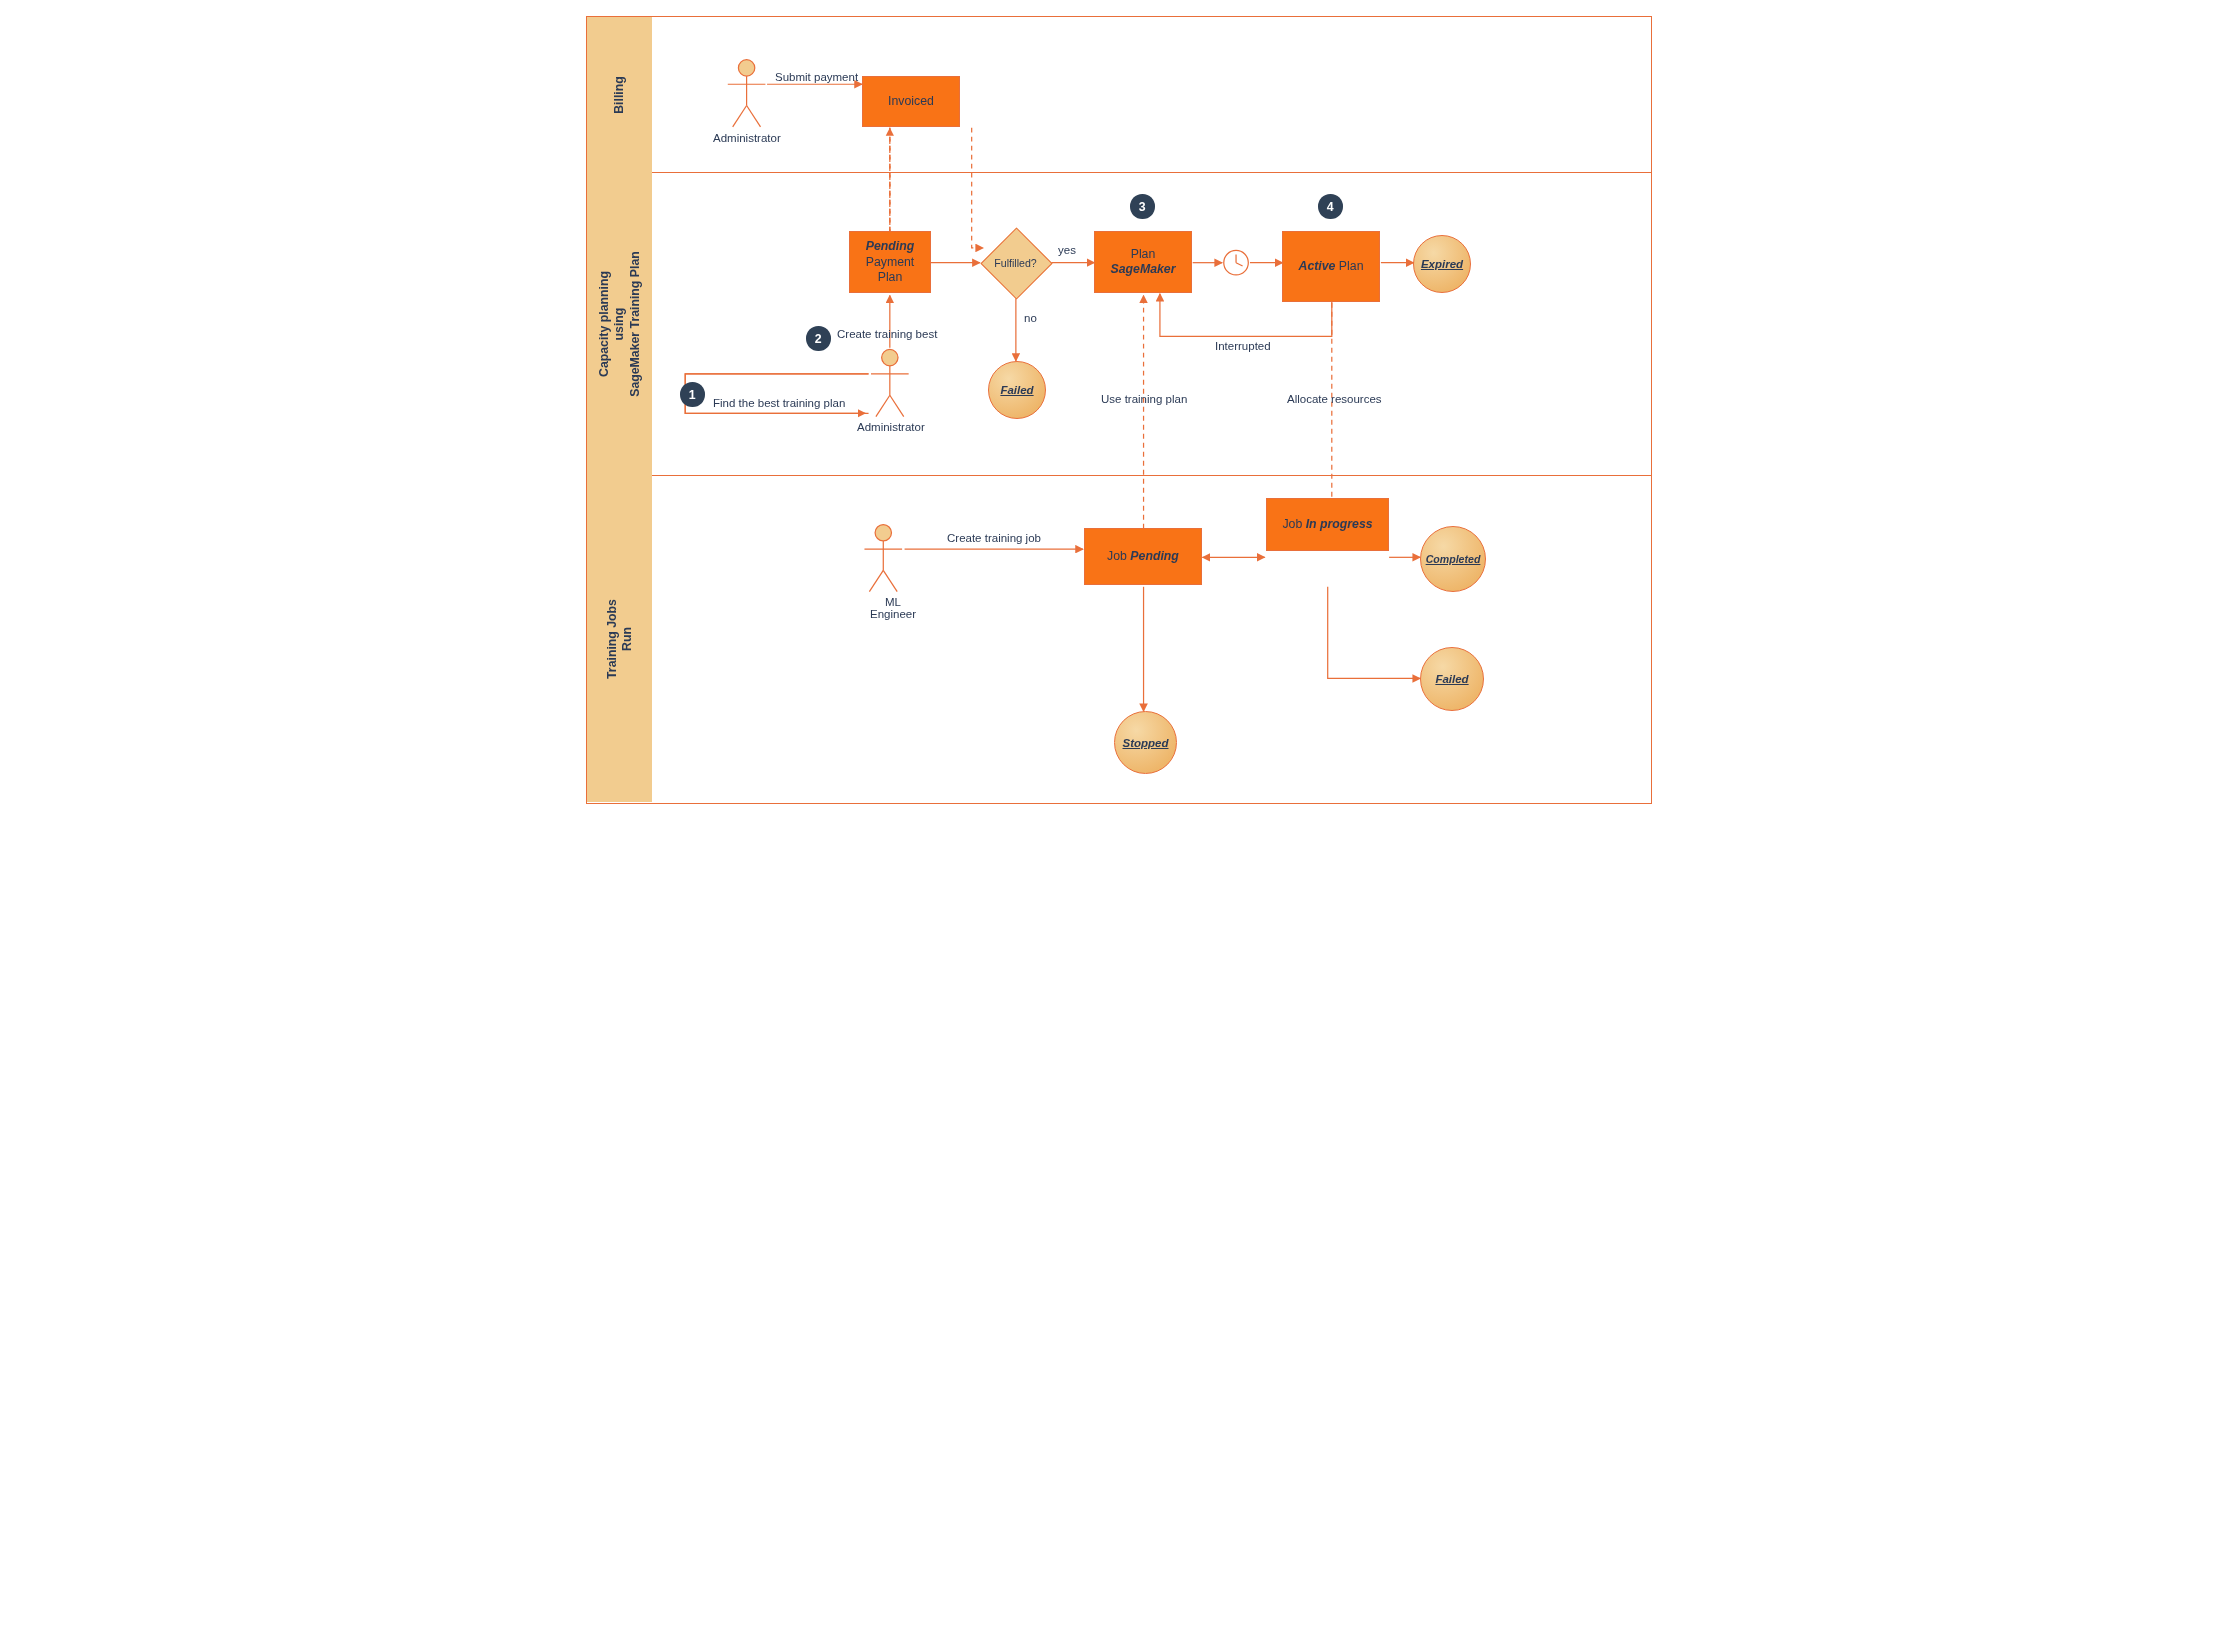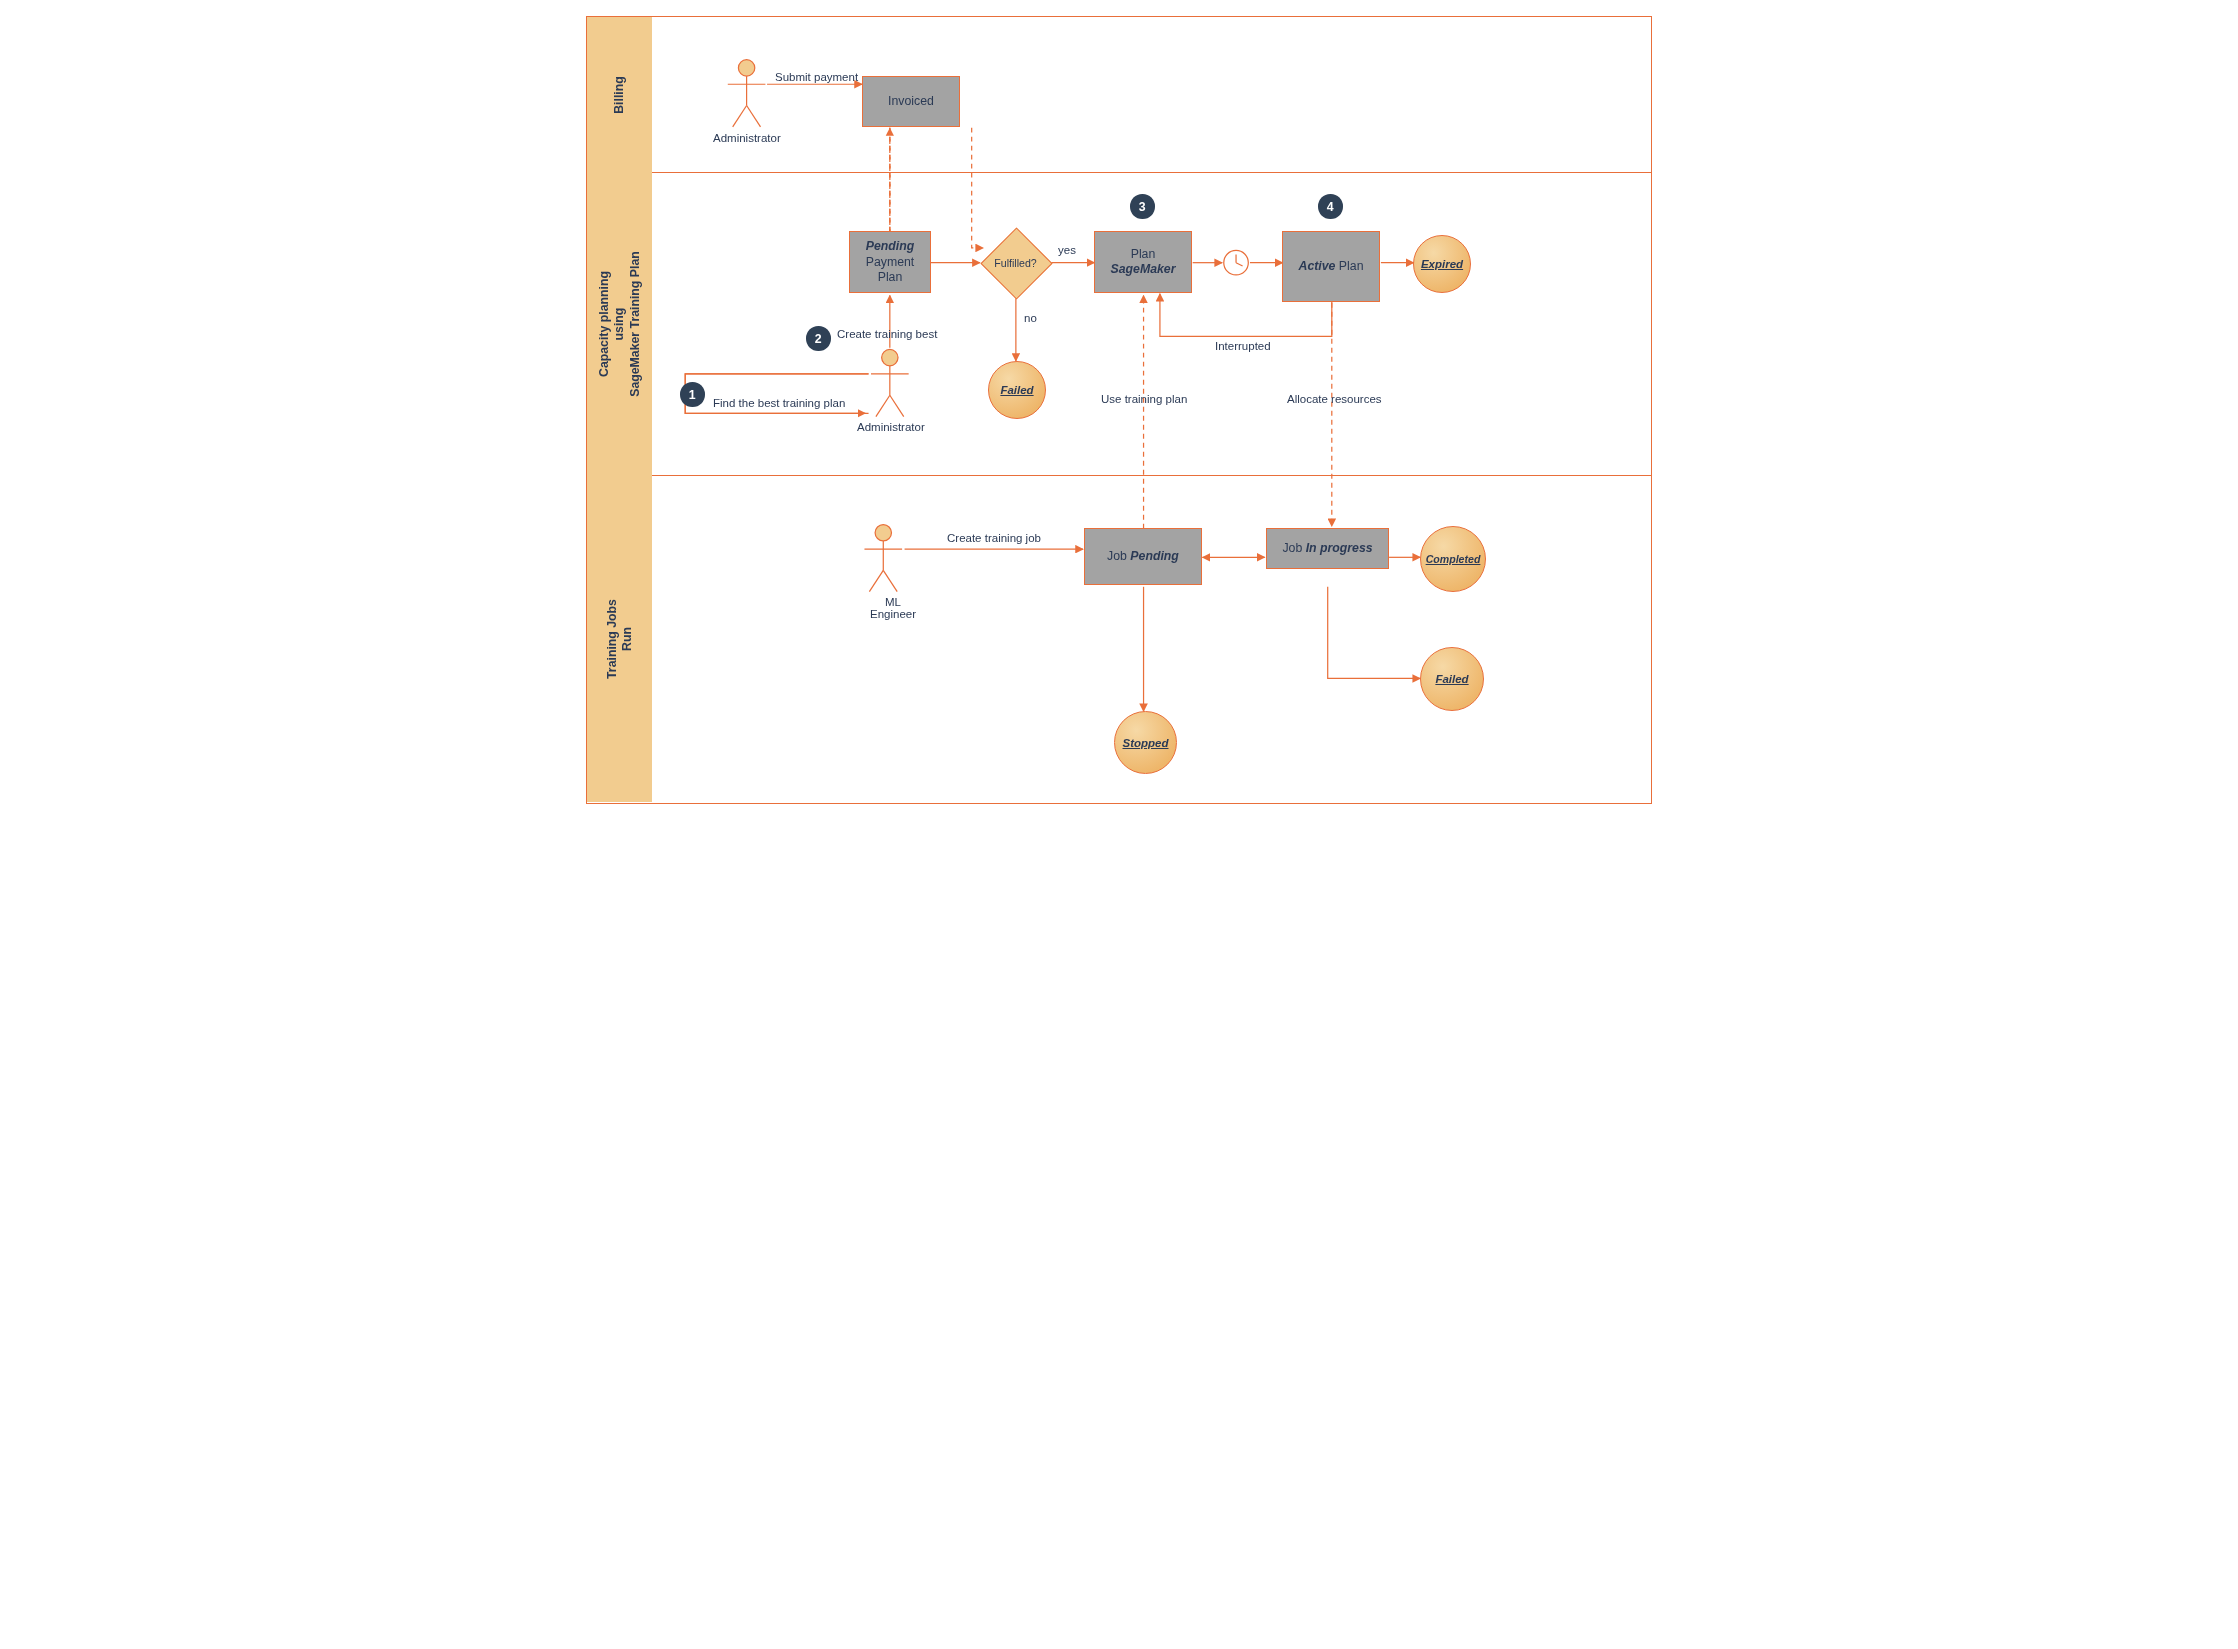--- a/index.html
+++ b/index.html
@@ -3,21 +3,21 @@
 <meta charset="utf-8">
 <style>
   html,body{margin:0;padding:0;background:#fff;font-family:Helvetica,Arial,sans-serif;}
   .stage{position:relative;width:1064px;height:786px;margin:16.4px auto;border:1.2px solid #e96f3a;background:#fff;}
   
   .lanecol{position:absolute;left:0;top:0;width:65px;height:100%;}
   .laneblock{position:absolute;left:0;width:65px;background:#f2cc8f;}
   .laneblock .lt{position:absolute;left:50%;top:50%;transform:translate(-50%,-50%) rotate(-90deg);white-space:nowrap;font-size:12.3px;font-weight:700;color:#2b3a55;text-align:center;line-height:1.25;}
   .lanehr{position:absolute;left:65px;right:0;height:0;border-top:1.2px solid #e96f3a;}
   
-  .box{position:absolute;background:#a3a3a3;border:1.2px solid #e96f3a;display:flex;align-items:center;justify-content:center;text-align:center;color:#2b3a55;font-size:12.3px;line-height:1.25;padding:1px;box-sizing:border-box;}
+  .box{position:absolute;background:#f97316;border:1.2px solid #e96f3a;display:flex;align-items:center;justify-content:center;text-align:center;color:#2b3a55;font-size:12.3px;line-height:1.25;padding:1px;box-sizing:border-box;}
   
   .circ{position:absolute;border-radius:50%;background:radial-gradient(circle at 35% 30%,#f6d9a6,#eeb66a 75%);border:1.2px solid #e96f3a;display:flex;align-items:center;justify-content:center;color:#2b3a55;font-style:italic;font-weight:700;font-size:11.5px;text-decoration:underline;}
   
   .badge{position:absolute;width:24.5px;height:24.5px;border-radius:50%;background:#2f4156;color:#fff;display:flex;align-items:center;justify-content:center;font-weight:700;font-size:12.3px;}
   
   .diamond{position:absolute;width:69px;height:69px;}
   .diamond .sq{position:absolute;left:9.8px;top:9.8px;width:49px;height:49px;background:#f2cc8f;border:1.2px solid #e96f3a;transform:rotate(45deg);}
   .diamond .dt{position:absolute;left:0;top:0;width:69px;height:69px;display:flex;align-items:center;justify-content:center;font-size:10.6px;color:#2b3a55;}
   
   .lbl{position:absolute;color:#2b3a55;font-size:11.5px;white-space:nowrap;}
@@ -174,21 +174,21 @@
   <div class="lbl" style="left:250px;top:311px">Create training best</div>
   <div class="lbl" style="left:628px;top:323px">Interrupted</div>
   <div class="lbl" style="left:514px;top:376px">Use training plan</div>
   <div class="lbl" style="left:700px;top:376px">Allocate resources</div>
   <div class="lbl" style="left:270px;top:404px">Administrator</div>
 
   <div class="lbl" style="left:360px;top:515px">Create training job</div>
   <div class="box" style="left:497px;top:511px;width:118px;height:57px">
     <span><span>Job </span><em>Pending</em></span>
   </div>
-  <div class="box" style="left:679px;top:511px;width:123px;height:41px">
+  <div class="box" style="left:679px;top:481px;width:123px;height:53px">
     <span><span>Job </span><em>In progress</em></span>
   </div>
   <div class="circ" style="left:833px;top:509px;width:64px;height:64px;font-size:10.6px">
       <span>Completed</span>
     </div>
   <div class="circ" style="left:833px;top:630px;width:62px;height:62px">
       <span>Failed</span>
     </div>
   <div class="circ" style="left:527px;top:694px;width:61px;height:61px">
       <span>Stopped</span>

